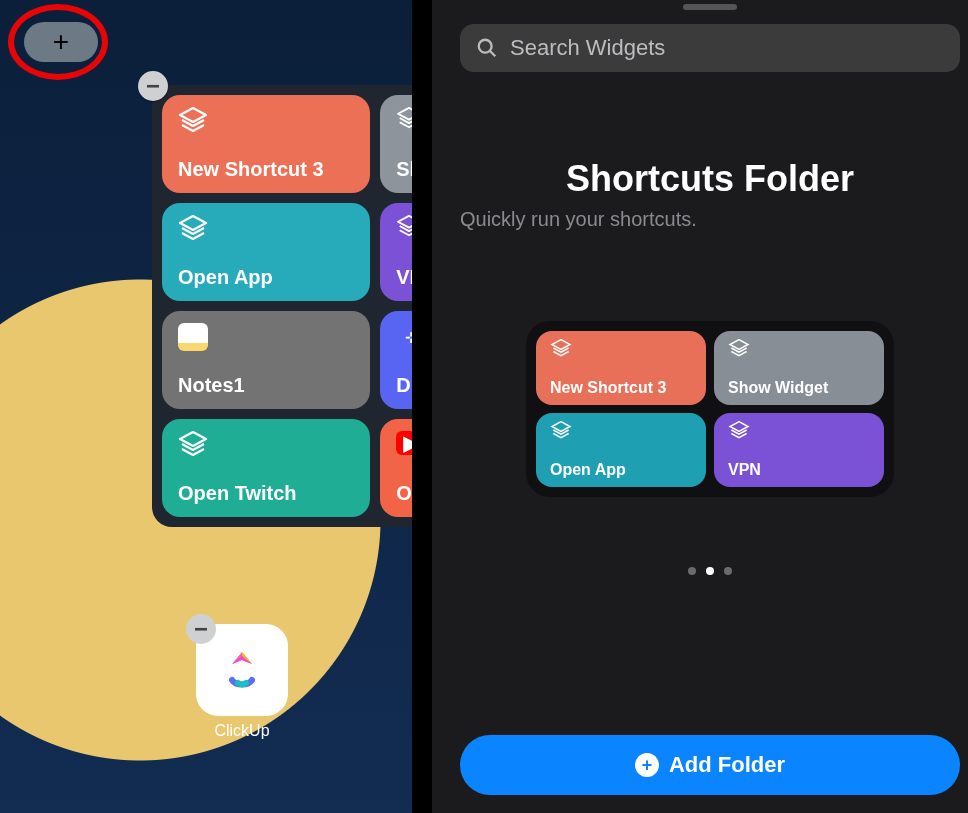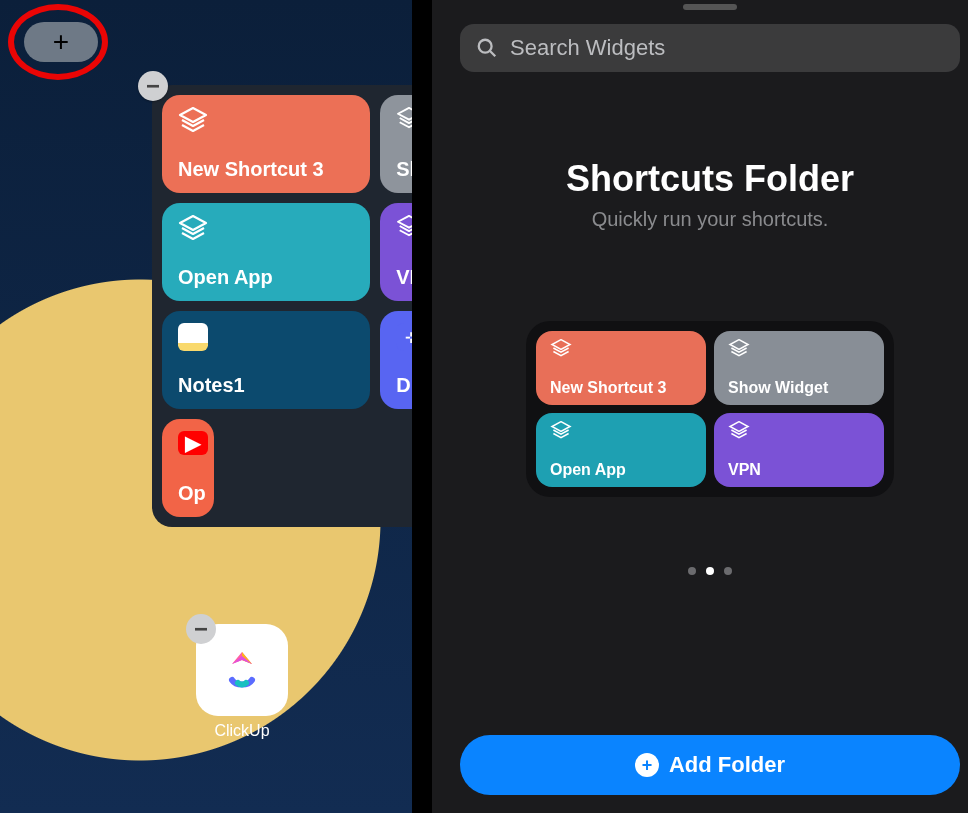--- a/index.html
+++ b/index.html
@@ -119,21 +119,21 @@
     border-radius: 14px;
     display: flex; align-items: center;
     padding: 0 16px;
     color: #bcbdc0;
     font-size: 22px;
     gap: 12px;
     cursor: text;
   }
   .search-bar svg { flex: 0 0 auto; }
   .title { color: #fff; font-size: 36px; font-weight: 700; text-align: center; margin-top: 86px; }
-  .subtitle { color: #8a8b8e; font-size: 20px; text-align: center; margin-top: 8px; }
+  .subtitle { color: #8a8b8e; font-size: 20px; margin-top: 8px; }
   .preview {
     margin: 90px auto 0;
     width: 368px;
     background: #101012;
     border-radius: 24px;
     padding: 10px;
     display: flex; flex-direction: column; gap: 8px;
   }
   .preview-row { display: flex; gap: 8px; }
   .ptile {
@@ -222,34 +222,42 @@
         <div class="tile small" style="background:#7b52d6">
           <span class="layers-icon">
             <svg width="26" height="22" viewBox="0 0 30 26">
                 <path d="M15 1 L28 8 L15 15 L2 8 Z M4 13 L15 19 L26 13 M4 18 L15 24 L26 18" stroke="#fff" stroke-width="2.2" fill="none" stroke-linejoin="round"></path>
               </svg>
           </span>
           <span>VP</span>
         </div>
       </div>
       <div class="widget-row">
-        <div class="tile" style="background:#0c4a6e">
+        <div class="tile" style="background:#737373">
           <span>
               <div class="notes-icon"></div>
             </span>
           <span>Notes1</span>
         </div>
         <div class="tile small" style="background:#5865F2">
           <span>
               <div class="discord-icon">⊹</div>
             </span>
           <span>Di</span>
         </div>
       </div>
       <div class="widget-row">
+        <div class="tile" style="background:#1fae95">
+          <span class="layers-icon">
+            <svg width="30" height="26" viewBox="0 0 30 26">
+                <path d="M15 1 L28 8 L15 15 L2 8 Z M4 13 L15 19 L26 13 M4 18 L15 24 L26 18" stroke="#fff" stroke-width="2.2" fill="none" stroke-linejoin="round"></path>
+              </svg>
+          </span>
+          <span>Open Twitch</span>
+        </div>
         <div class="tile small" style="background:#f26447">
           <span>
               <div class="yt-icon">▶</div>
             </span>
           <span>Op</span>
         </div>
       </div>
     </div>
   </div>
 

